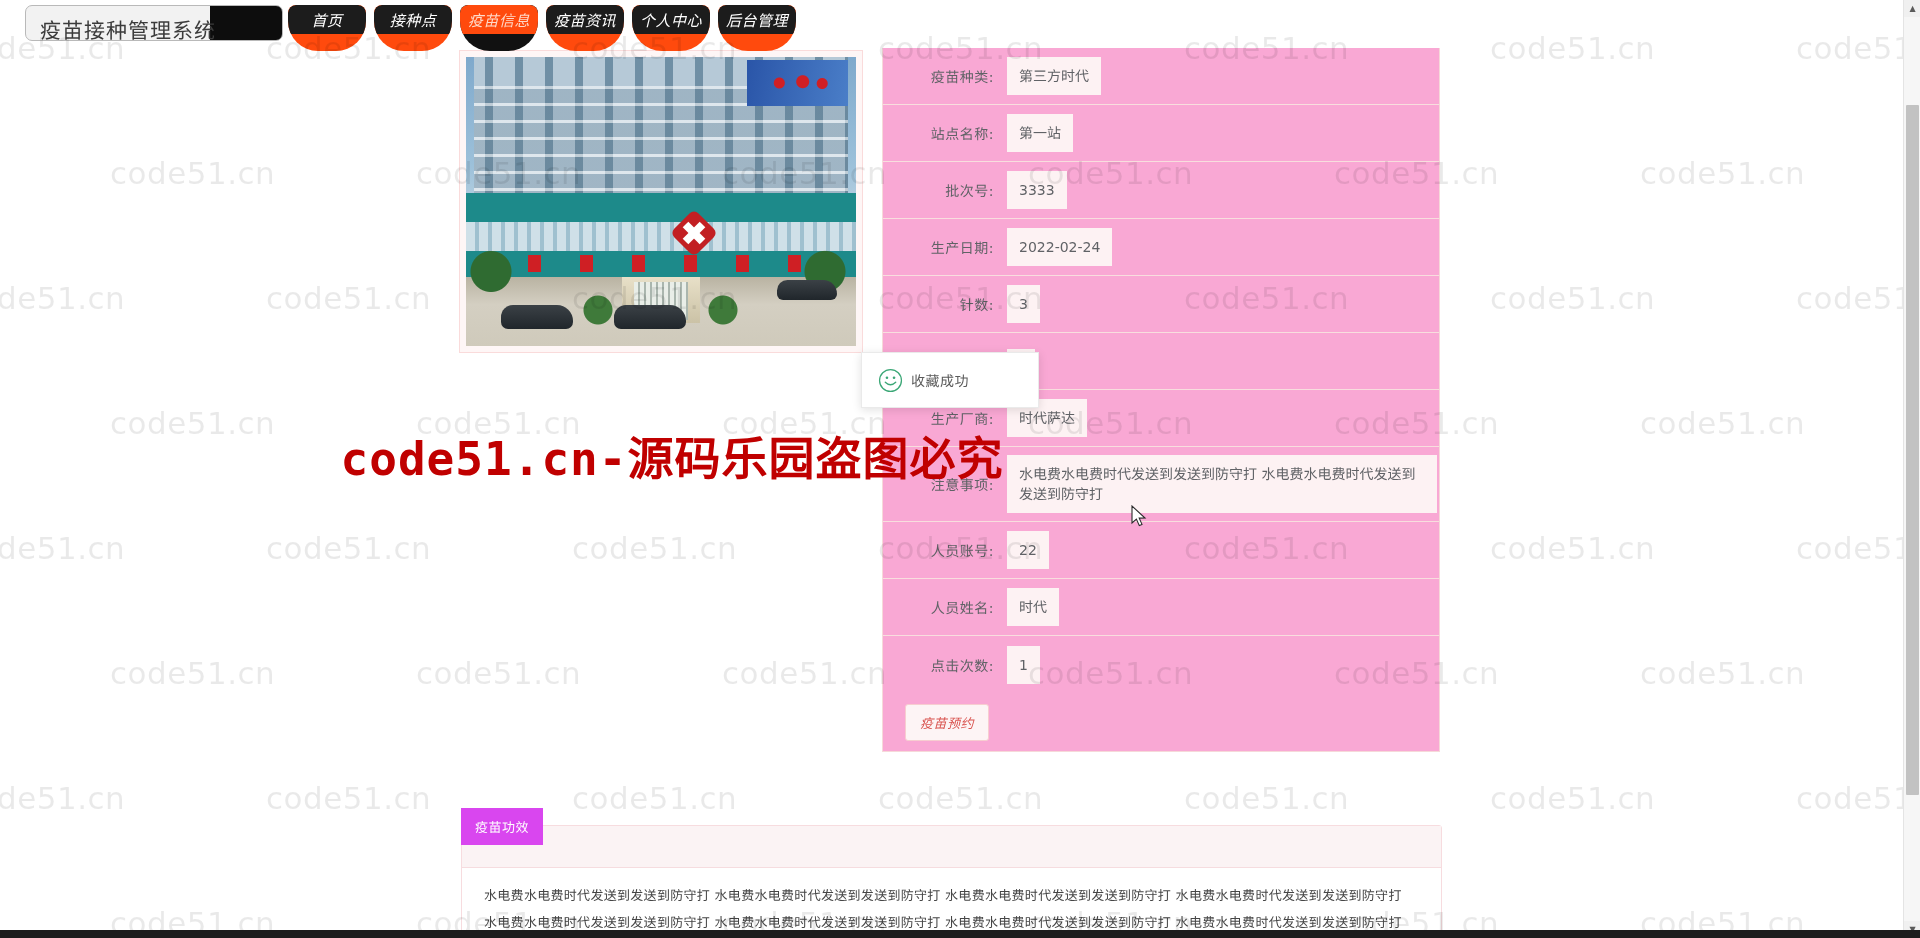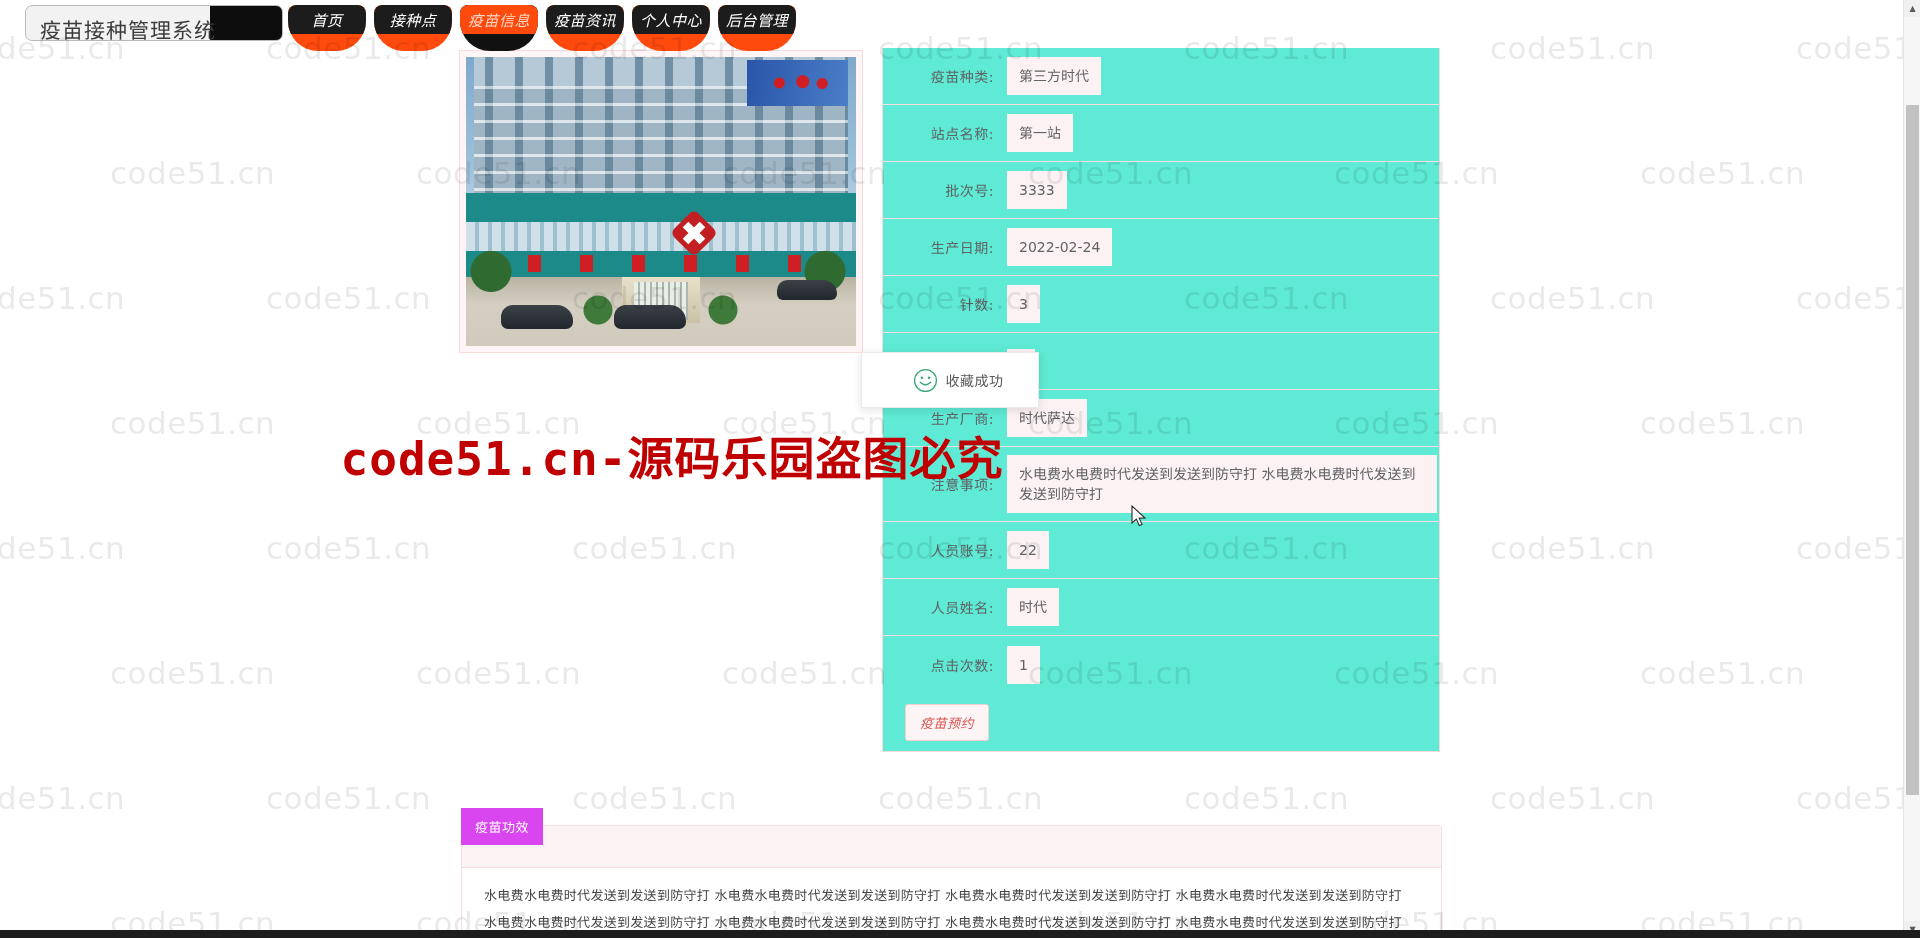--- a/index.html
+++ b/index.html
@@ -251,21 +251,21 @@
   }
   #photo .car.c1 { left: 9%; }
   #photo .car.c2 { left: 38%; }
   #photo .car.c3 { right: 5%; bottom: 16%; width: 60px; height: 20px; }
 
   
   #form-panel {
     position: absolute;
     left: 882px; top: 0px;
     width: 558px;
-    background: #5eead4;
+    background: #f9a8d4;
     border: 1px solid #f6d9d9;
     border-top: none;
   }
   .frow {
     display: flex;
     align-items: center;
     min-height: 57px;
     border-bottom: 1px solid #f8dede;
     padding: 0;
   }
@@ -322,21 +322,20 @@
     left: 861px; top: 352px;
     width: 178px; height: 56px;
     background: #ffffff;
     border: 1px solid #eaeaea;
     box-shadow: 0 2px 9px rgba(0,0,0,.12);
     display: flex;
     align-items: center;
     gap: 8px;
     padding-left: 16px;
     z-index: 50;
-    justify-content: center;
   }
   #toast .smiley {
     width: 25px; height: 25px; flex: none;
   }
   #toast .msg {
     font-size: 14px;
     color: #5a5a5a;
     letter-spacing: .5px;
   }
 

